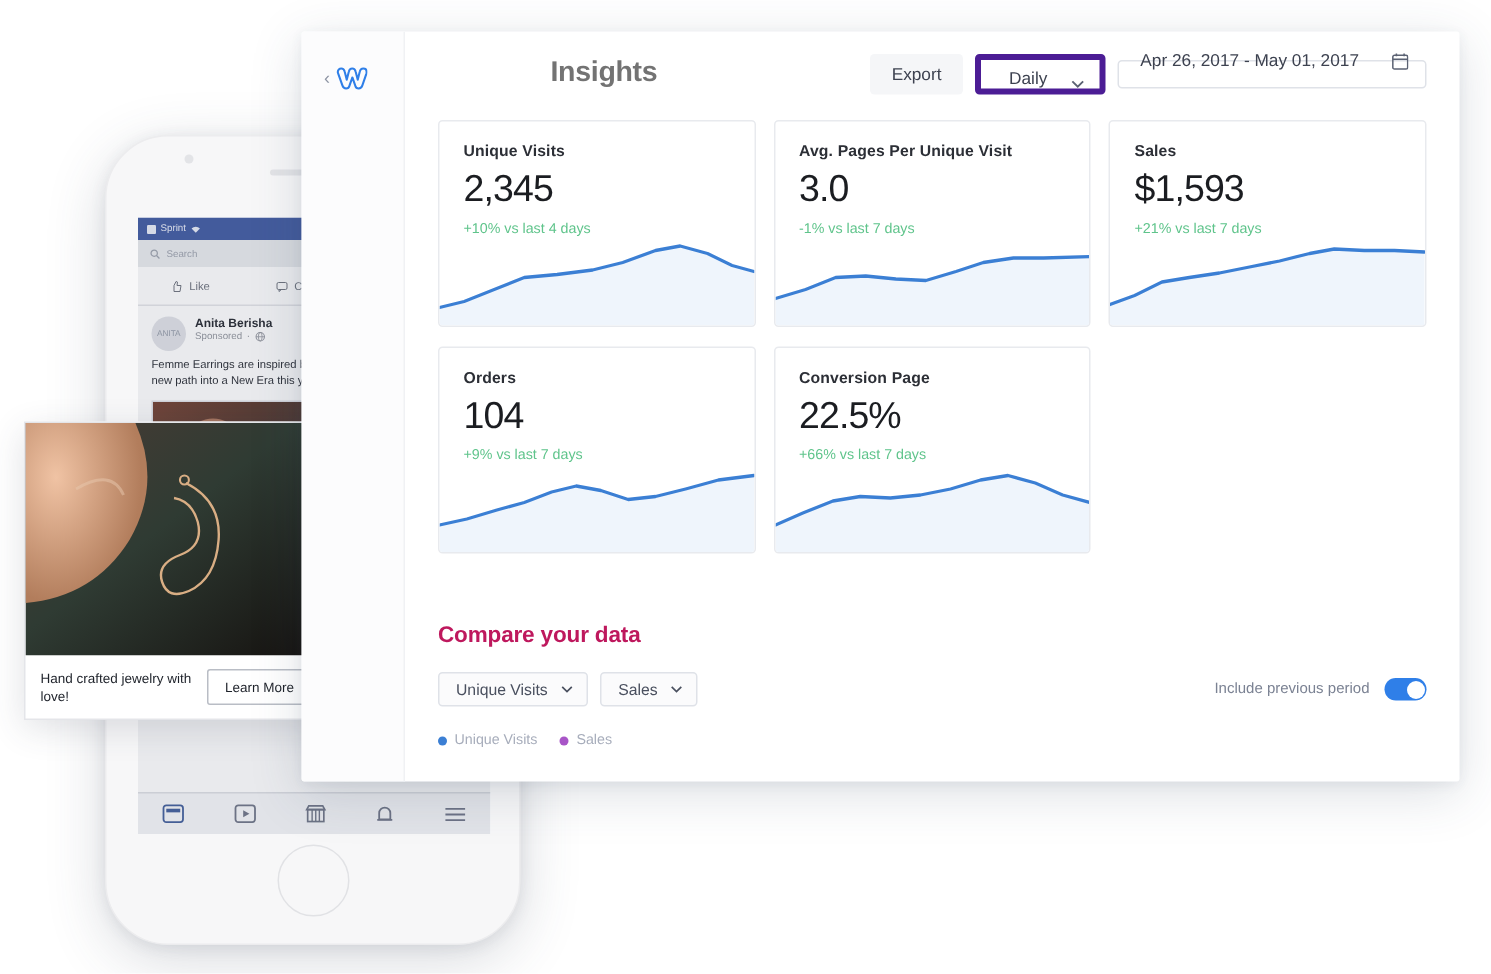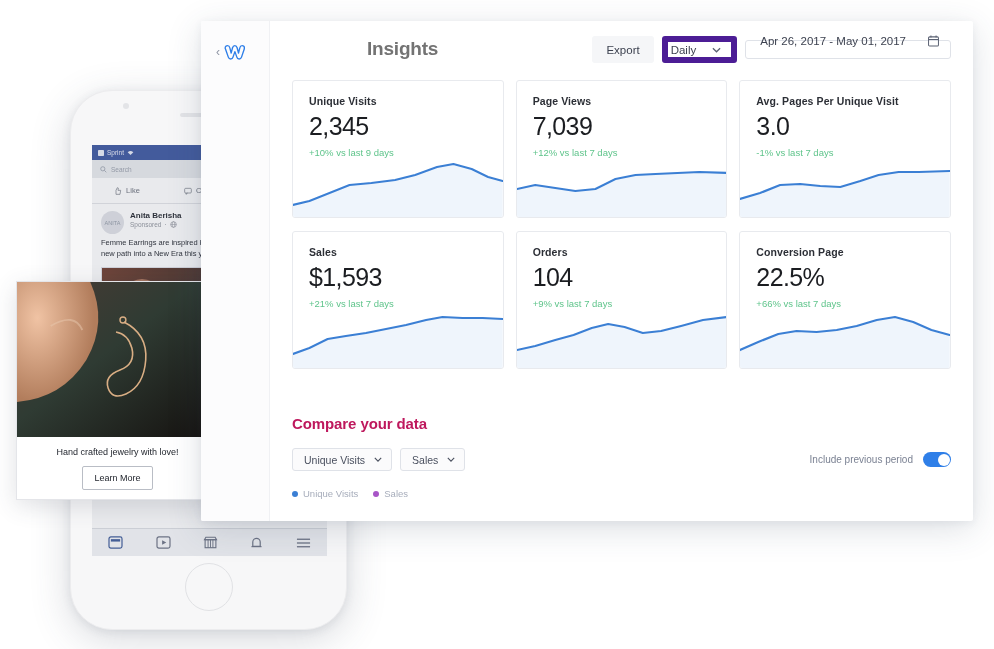--- a/index.html
+++ b/index.html
@@ -95,28 +95,28 @@
     font-size: 11.5px;
     color: #3c4photo;
     color: #3d4250;
     display: flex;
     align-items: center;
     cursor: pointer;
   }
 
   .select-box {
     height: 27px;
-    padding: 0 10px 0 3px;
+    padding: 0 10px 0 19px;
     background: #ffffff;
-    border: 6px solid #4c1d95;
+    border: 4px solid #4c1d95;
     border-radius: 3px;
     font-size: 11.5px;
     color: #3d4250;
     display: flex;
-    align-items: center;
+    align-items: flex-end;
     gap: 16px;
     cursor: pointer;
   }
 
   .date-box {
     height: 17px;
     padding: 0 11px 17px 14px;
     background: #ffffff;
     border: 1px solid #dfe2e8;
     border-radius: 3px;
@@ -445,21 +445,20 @@
     width: 100%;
     height: 155px;
     display: block;
   }
   .ad-float-bottom {
     display: flex;
     align-items: center;
     justify-content: space-between;
     padding: 9px 10px;
     gap: 8px;
-    flex-direction: column;
   }
   .ad-float-cap {
     font-size: 9px;
     line-height: 1.35;
     color: #1d2129;
   }
   .ad-cta {
     border: 1px solid #b9bdc5;
     background: #fff;
     border-radius: 2px;
@@ -710,41 +709,30 @@
             </svg>
           </div>
         </div>
       </div>
 
       <div class="cards-grid">
 
         <div class="metric-card">
           <div class="metric-label">Unique Visits</div>
           <div class="metric-value">2,345</div>
-          <div class="metric-delta">+10% vs last 9 days</div>
+          <div class="metric-delta">+10% vs last 4 days</div>
           <div class="spark">
             <svg viewBox="0 0 230 62" preserveAspectRatio="none">
               <path fill="none" d="M0,50 L18,46 L40,38 L62,30 L86,28 L112,25 L134,20 L158,12 L176,9 L196,14 L214,22 L230,26"></path>
               <path class="area0" fill="#eff5fc" d="M0,50 L18,46 L40,38 L62,30 L86,28 L112,25 L134,20 L158,12 L176,9 L196,14 L214,22 L230,26 L230,62 L0,62 Z"></path>
               <path class="line0" fill="none" stroke="#3b7fd4" stroke-width="2.2" stroke-linecap="round" stroke-linejoin="round" d="M0,50 L18,46 L40,38 L62,30 L86,28 L112,25 L134,20 L158,12 L176,9 L196,14 L214,22 L230,26"></path>
             </svg>
           </div>
         </div>
 
-        <div class="metric-card">
-          <div class="metric-label">Page Views</div>
-          <div class="metric-value">7,039</div>
-          <div class="metric-delta">+12% vs last 7 days</div>
-          <div class="spark">
-            <svg viewBox="0 0 230 62" preserveAspectRatio="none">
-              <path class="area1" fill="#eff5fc" d="M0,34 L20,30 L42,33 L64,36 L86,34 L108,24 L130,20 L152,19 L176,18 L200,17 L230,18 L230,62 L0,62 Z"></path>
-              <path class="line1" fill="none" stroke="#3b7fd4" stroke-width="2.2" stroke-linecap="round" stroke-linejoin="round" d="M0,34 L20,30 L42,33 L64,36 L86,34 L108,24 L130,20 L152,19 L176,18 L200,17 L230,18"></path>
-            </svg>
-          </div>
-        </div>
 
         <div class="metric-card">
           <div class="metric-label">Avg. Pages Per Unique Visit</div>
           <div class="metric-value">3.0</div>
           <div class="metric-delta">-1% vs last 7 days</div>
           <div class="spark">
             <svg viewBox="0 0 230 62" preserveAspectRatio="none">
               <path class="area2" fill="#eff5fc" d="M0,44 L22,38 L44,30 L66,29 L88,31 L110,32 L132,26 L152,20 L174,17 L196,17 L230,16 L230,62 L0,62 Z"></path>
               <path class="line2" fill="none" stroke="#3b7fd4" stroke-width="2.2" stroke-linecap="round" stroke-linejoin="round" d="M0,44 L22,38 L44,30 L66,29 L88,31 L110,32 L132,26 L152,20 L174,17 L196,17 L230,16"></path>
             </svg>

